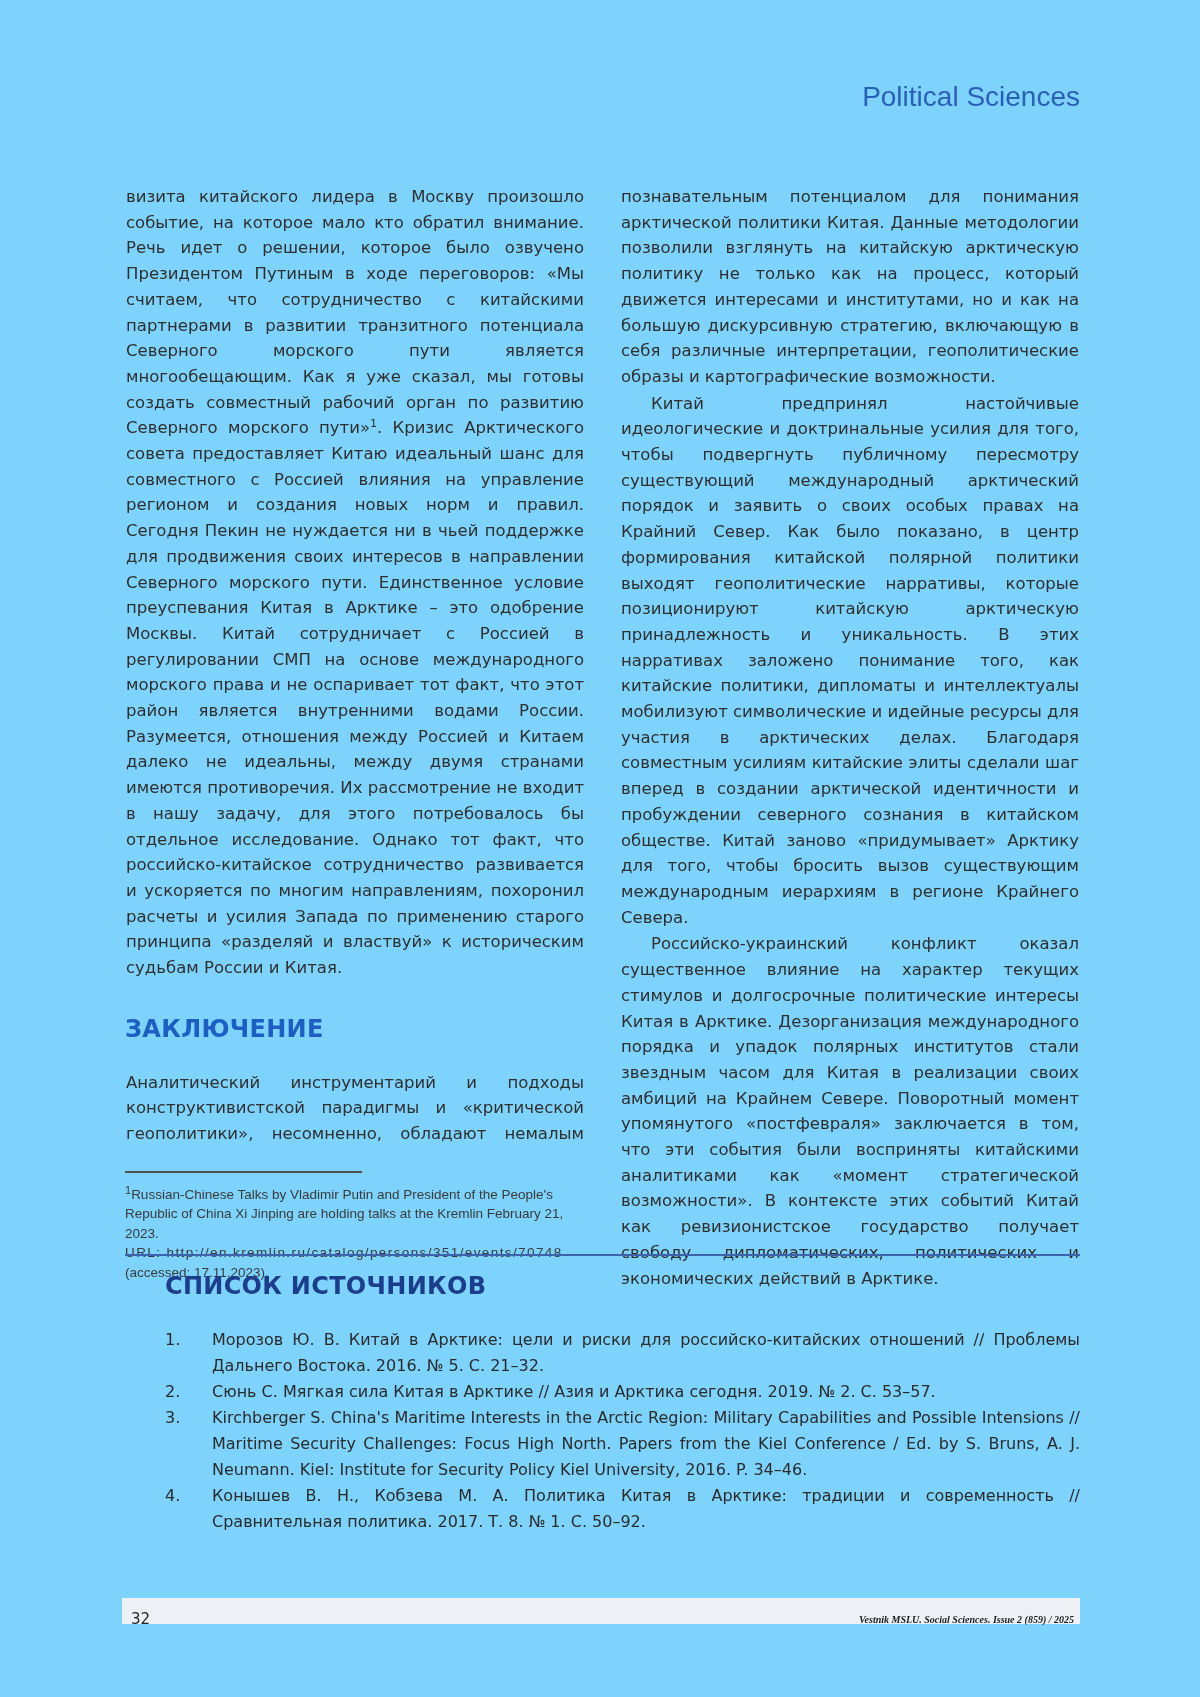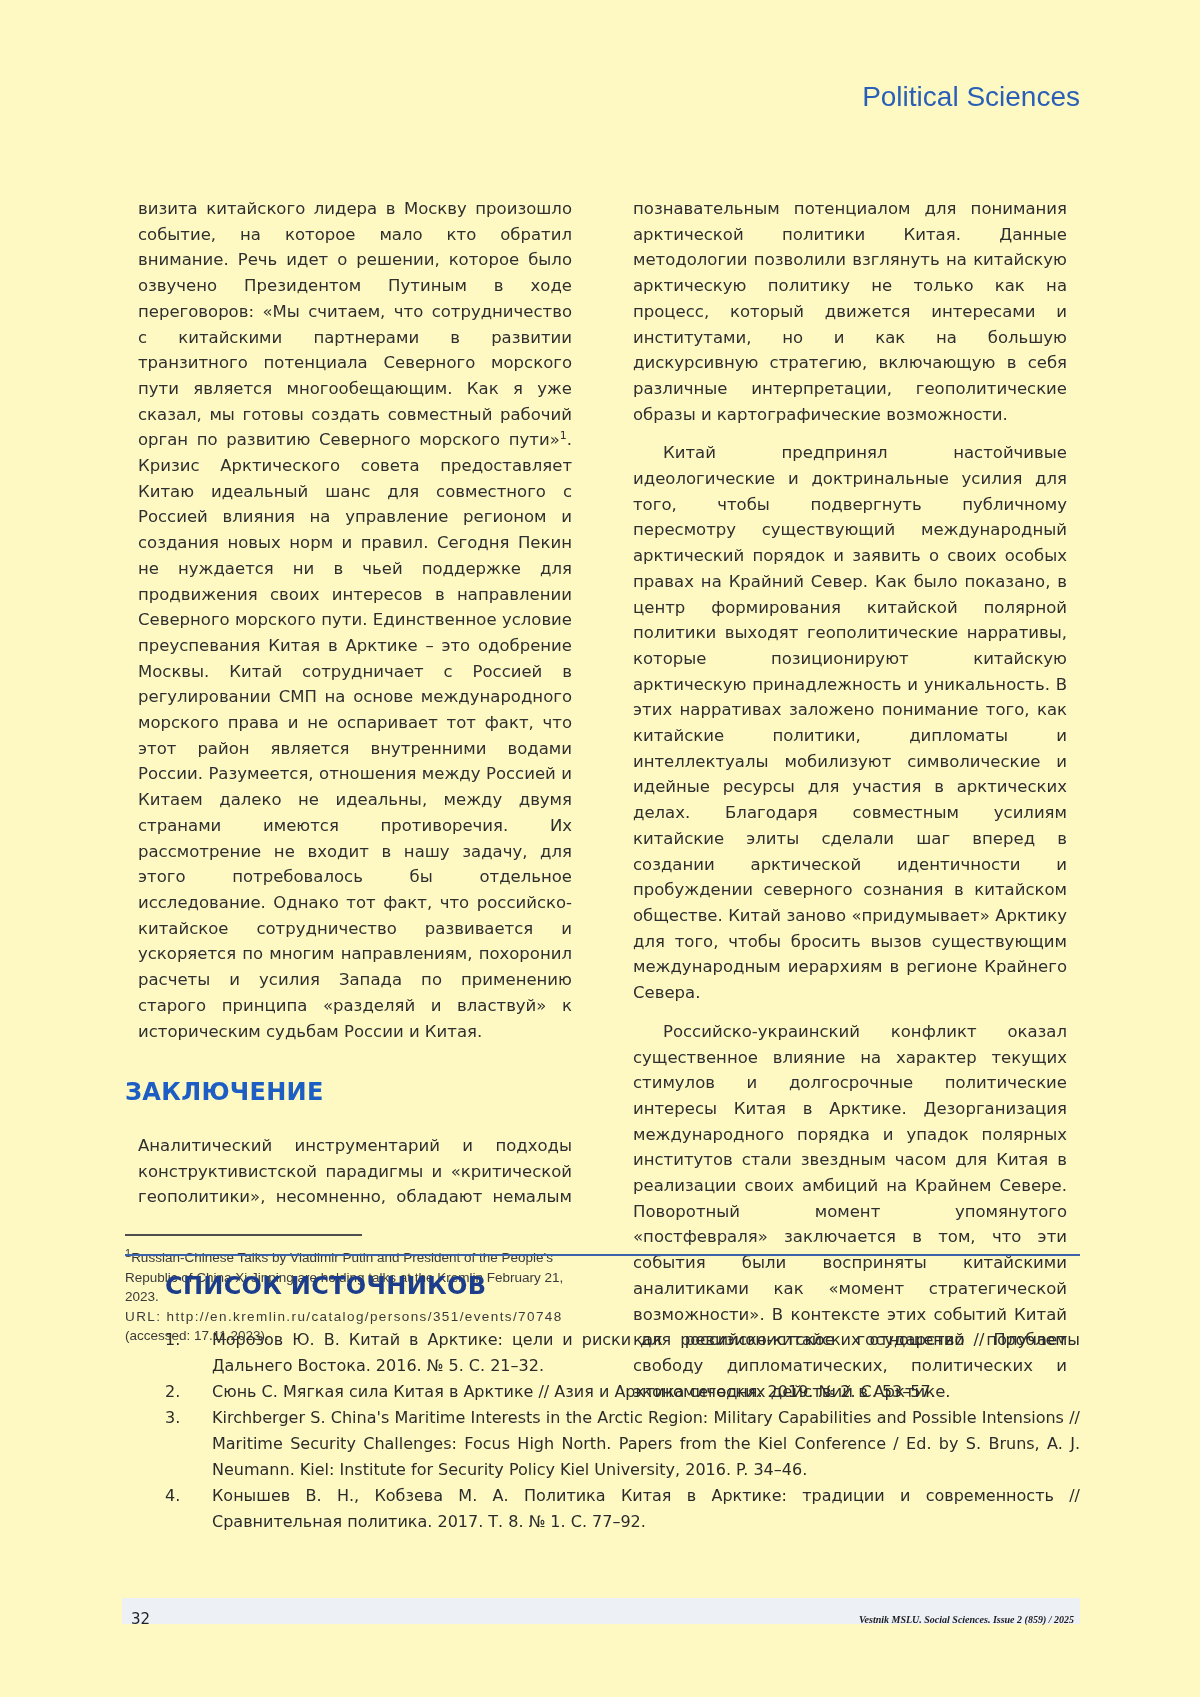--- a/index.html
+++ b/index.html
@@ -1,31 +1,31 @@
 <!DOCTYPE html>
 <html><head>
 <meta charset="utf-8">
 <style>
   * { margin:0; padding:0; box-sizing:border-box; }
   html,body { background:#ffffff; }
   .page {
-    position:relative; width:1200px; height:1697px; background:#fef9c3;
+    position:relative; width:1200px; height:1697px; background:#7dd3fc;
     font-family:"DejaVu Sans", sans-serif; color:#2e2e2e; overflow:hidden;
   }
   .header-title {
     position:absolute; top:80px; left:125px; width:955px;
     text-align:right; font-size:28px; line-height:34px;
     color:#2a5fb8; font-family:"Liberation Sans", sans-serif;
   }
   .columns {
     position:absolute; top:183px; left:125px; width:955px;
     display:flex; gap:35px;
   }
   .col { width:460px; font-size:16.5px; line-height:25.7px; text-align:justify; color:#2f2f2f; }
-  .col p { margin:13px; }
+  .col p { margin:1px; }
   .col sup { font-size:11px; line-height:0; }
   .indent { text-indent:30px; }
   .justify-last { text-align-last: justify; }
   .conclusion-heading {
     font-size:24px; font-weight:bold; color:#1d5ec4;
     margin:36px 0 27px 0; text-align:left; letter-spacing:.3px;
   }
   .footnote-block { margin-top:24px; }
   .footnote-rule { width:237px; border-top:2px solid #4f4f4f; margin-bottom:12px; }
   .footnote-text {
@@ -104,21 +104,21 @@
     <div class="ref-item">
       <span class="ref-num">2.</span>
       <span class="ref-text">Сюнь С. Мягкая сила Китая в Арктике // Азия и Арктика сегодня. 2019. № 2. С. 53–57.</span>
     </div>
     <div class="ref-item">
       <span class="ref-num">3.</span>
       <span class="ref-text">Kirchberger S. China's Maritime Interests in the Arctic Region: Military Capabilities and Possible Intensions // Maritime Security Challenges: Focus High North. Papers from the Kiel Conference / Ed. by S. Bruns, A. J. Neumann. Kiel: Institute for Security Policy Kiel University, 2016. P. 34–46.</span>
     </div>
     <div class="ref-item">
       <span class="ref-num">4.</span>
-      <span class="ref-text">Конышев В. Н., Кобзева М. А. Политика Китая в Арктике: традиции и современность // Сравнительная политика. 2017. Т. 8. № 1. С. 77–92.</span>
+      <span class="ref-text">Конышев В. Н., Кобзева М. А. Политика Китая в Арктике: традиции и современность // Сравнительная политика. 2017. Т. 8. № 1. С. 50–92.</span>
     </div>
   </div>
 
   <div class="footer-bar">
     <span class="footer-page">32</span>
     <span class="footer-journal">Vestnik MSLU. Social Sciences. Issue 2 (859) / 2025</span>
   </div>
 
 </div>
 

